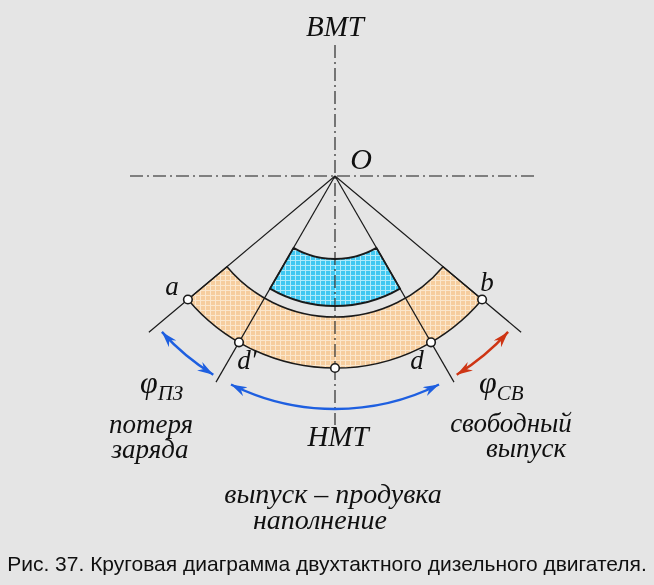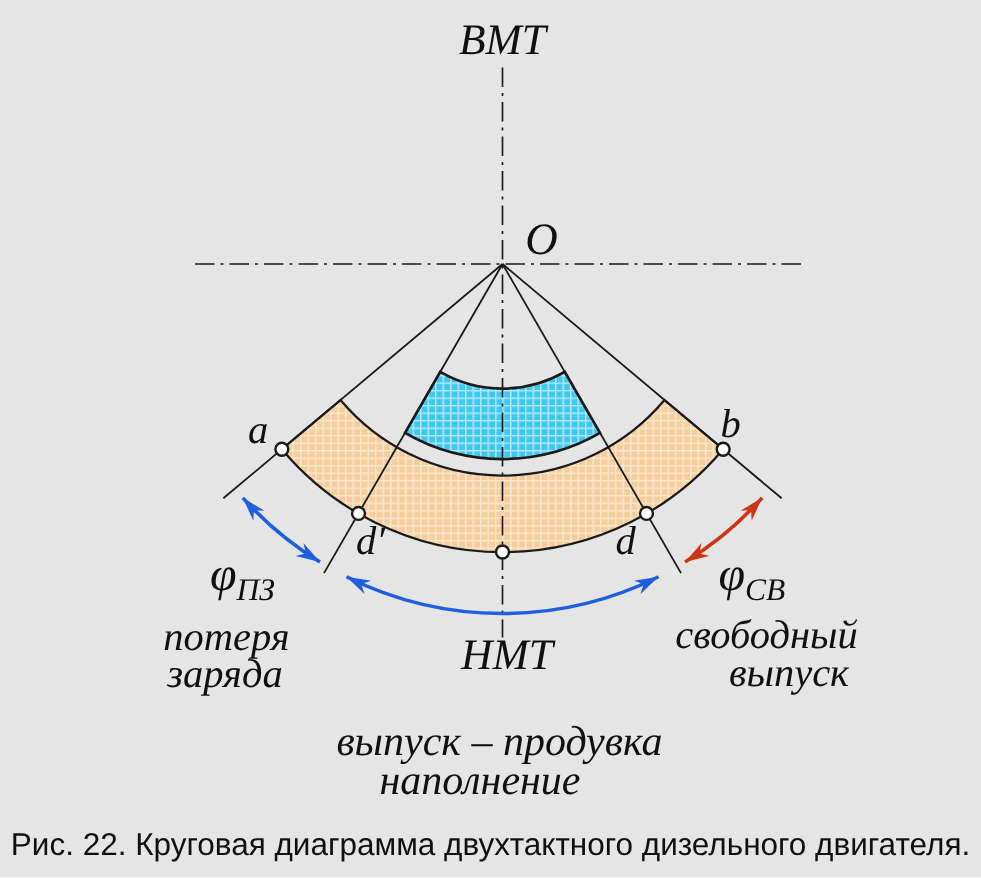--- a/index.html
+++ b/index.html
@@ -73,14 +73,14 @@
   <text class="lbl" x="151" y="433" font-size="27" text-anchor="middle">потеря</text>
   <text class="lbl" x="150" y="458" font-size="27" text-anchor="middle">заряда</text>
 
   <text class="lbl" x="511" y="432" font-size="27" text-anchor="middle">свободный</text>
   <text class="lbl" x="526" y="457" font-size="27" text-anchor="middle">выпуск</text>
 
   <text class="lbl" x="333" y="503" font-size="28" text-anchor="middle">выпуск – продувка</text>
   <text class="lbl" x="320" y="529" font-size="28" text-anchor="middle">наполнение</text>
 </svg>
 
-<div class="caption">Рис. 22. Круговая диаграмма двухтактного дизельного двигателя.</div>
+<div class="caption">Рис. 37. Круговая диаграмма двухтактного дизельного двигателя.</div>
 </div>
 
 </body></html>

